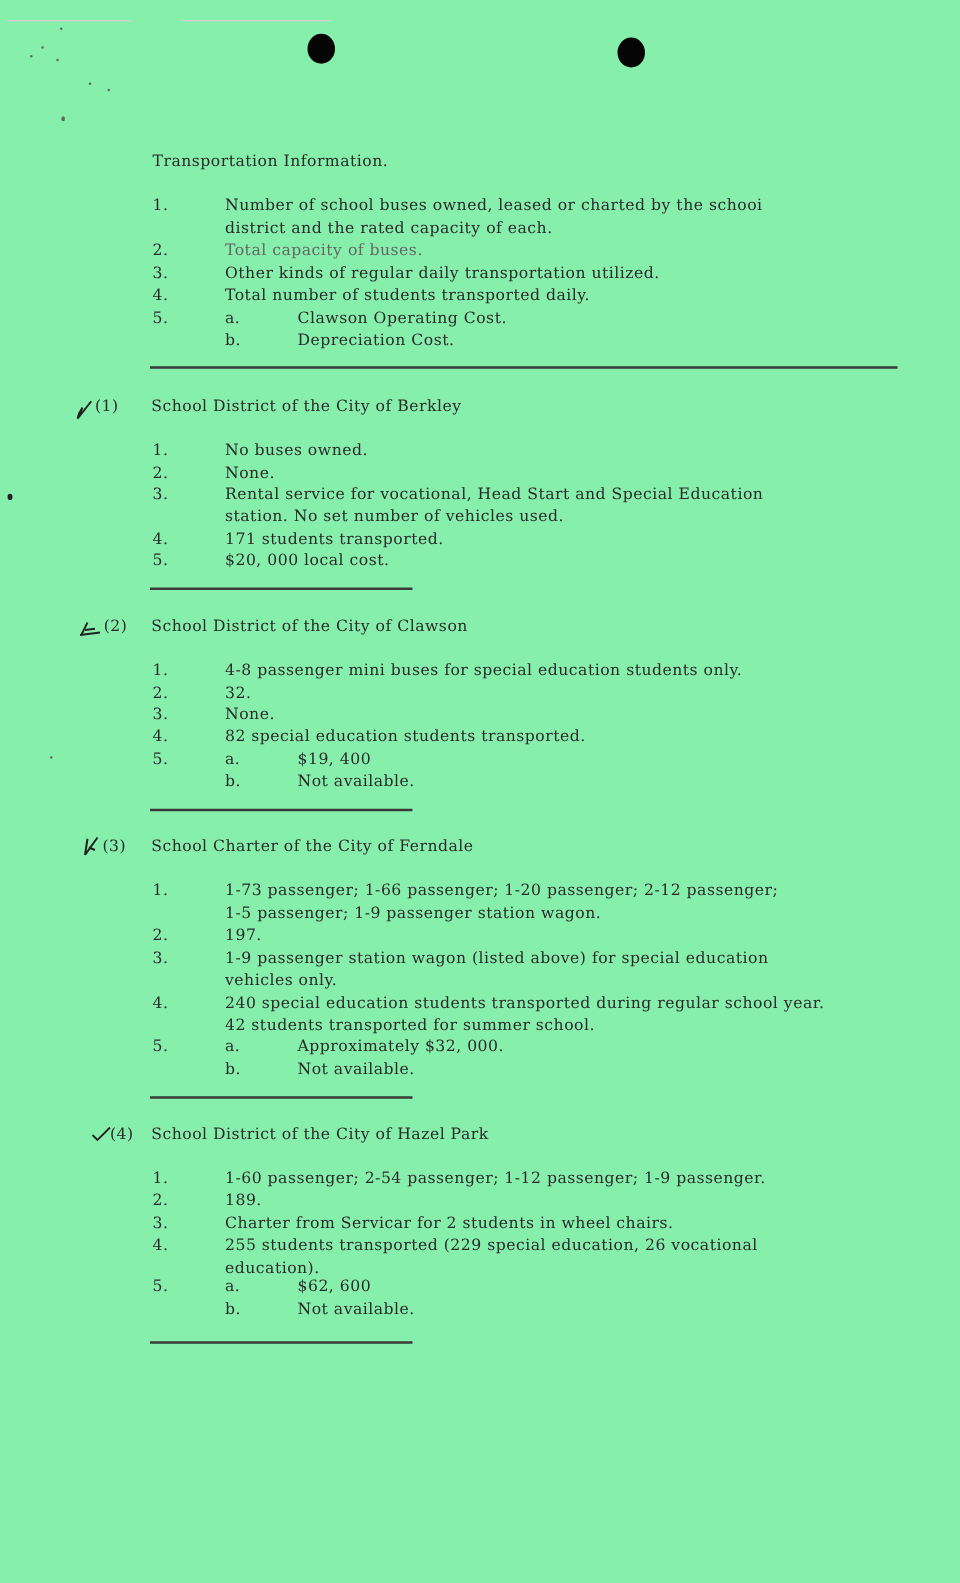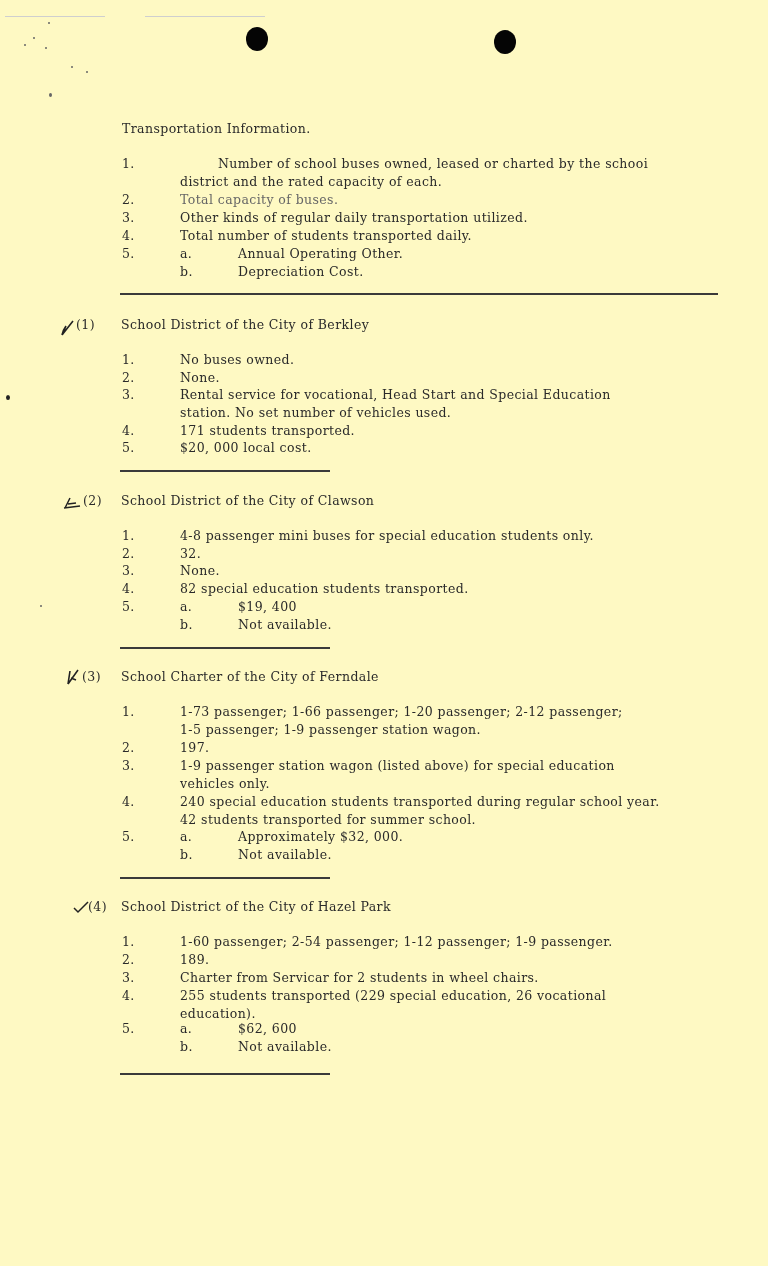--- a/index.html
+++ b/index.html
@@ -14,21 +14,21 @@
       overflow: hidden;
       font-family: "DejaVu Serif", "Liberation Serif", serif;
       color: #2a2a2a;
       font-size: 12.5px;
       letter-spacing: 0.4px;
     }
     .page {
       position: absolute;
       left: 0; top: 0;
       width: 768px; height: 1266px;
-      background: #fef9c3;
+      background: #86efac;
     }
     .punch {
       position: absolute;
       width: 22px; height: 24px;
       background: #050505;
       border-radius: 50%;
     }
     .speck {
       position: absolute;
       width: 2px; height: 2px;
@@ -86,39 +86,39 @@
   <div class="speck" style="left:86px;top:71px;"></div>
   <div class="speck" style="left:49px;top:93px;width:3px;height:4px;"></div>
   <div class="speck" style="left:6px;top:395px;width:4px;height:5px;background:#222;"></div>
   <div class="speck" style="left:40px;top:605px;"></div>
 
   <div class="heading">Transportation Information.</div>
 
   <div>
     <div class="row" style="top:156px;">
       <span class="num" style="left:122px;">1.</span>
-      <span class="num" style="left:180px;margin-left:38px;">Number of school buses owned, leased or charted by the schooi</span>
+      <span class="num" style="left:180px;">Number of school buses owned, leased or charted by the schooi</span>
       <span class="num" style="left:180px;top:18px;">district and the rated capacity of each.</span>
     </div>
     <div class="row faint" style="top:192px;">
       <span class="num" style="left:122px;color:#2a2a2a;">2.</span>
       <span class="num" style="left:180px;">Total capacity of buses.</span>
     </div>
     <div class="row" style="top:210px;">
       <span class="num" style="left:122px;">3.</span>
       <span class="num" style="left:180px;">Other kinds of regular daily transportation utilized.</span>
     </div>
     <div class="row" style="top:228px;">
       <span class="num" style="left:122px;">4.</span>
       <span class="num" style="left:180px;">Total number of students transported daily.</span>
     </div>
     <div class="row" style="top:246px;">
       <span class="num" style="left:122px;">5.</span>
       <span class="num" style="left:180px;">a.</span>
-      <span class="num" style="left:238px;">Annual Operating Other.</span>
+      <span class="num" style="left:238px;">Clawson Operating Cost.</span>
       <span class="num" style="left:180px;top:18px;">b.</span>
       <span class="num" style="left:238px;top:18px;">Depreciation Cost.</span>
     </div>
   </div>
 
   <div class="rule" style="left:120px;top:293px;width:598px;"></div>
 
   <div>
     <svg class="check" style="left:60px;top:318px;" viewBox="0 0 22 18">
       <path d="M2 17 L6 8 M6 8 Q3 12 2 17 M2 17 L13 3" stroke="#222" stroke-width="1.6" fill="none"></path>

